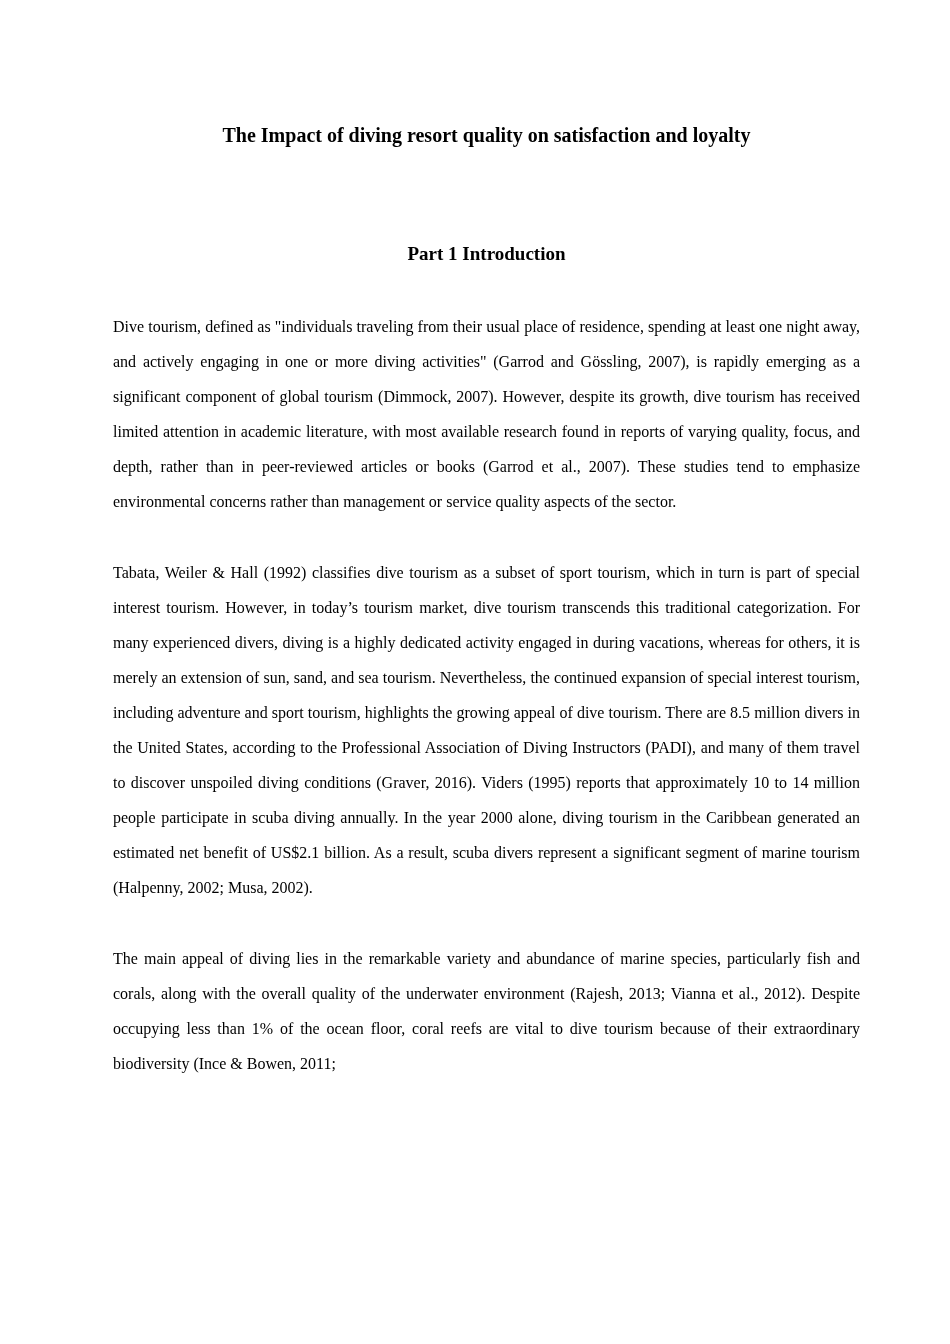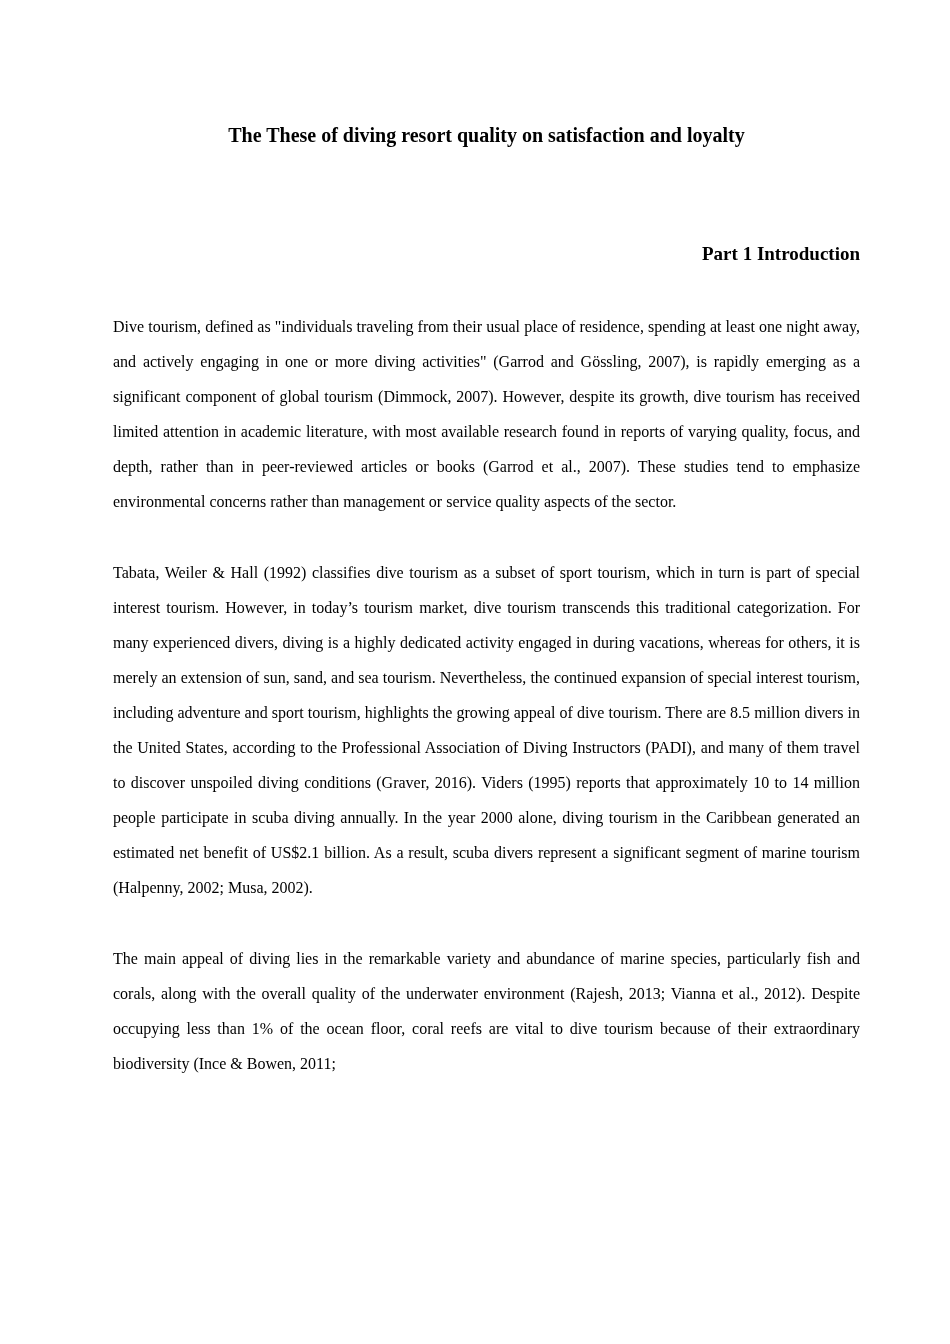--- a/index.html
+++ b/index.html
@@ -21,40 +21,40 @@
   .doc-title {
     font-size: 20px;
     font-weight: bold;
     text-align: center;
     line-height: 35px;
     margin: 0;
   }
   .section-heading {
     font-size: 19px;
     font-weight: bold;
-    text-align: right;
+    text-align: center;
     line-height: 35px;
     margin: 83px 0 0 0;
   }
   .body-paragraph {
     font-size: 16px;
     line-height: 35px;
     text-align: justify;
     text-justify: inter-word;
     margin: 36px 0 0 0;
   }
   .body-paragraph.first {
     margin-top: 38px;
   }
 </style>
 </head>
 <body>
 
 <div class="page">
-  <h1 class="doc-title">The These of diving resort quality on satisfaction and loyalty</h1>
+  <h1 class="doc-title">The Impact of diving resort quality on satisfaction and loyalty</h1>
 
   <h2 class="section-heading">Part 1 Introduction</h2>
 
   <p class="body-paragraph first">Dive tourism, defined as "individuals traveling from their usual place of residence, spending at least one night away, and actively engaging in one or more diving activities" (Garrod and Gössling, 2007), is rapidly emerging as a significant component of global tourism (Dimmock, 2007). However, despite its growth, dive tourism has received limited attention in academic literature, with most available research found in reports of varying quality, focus, and depth, rather than in peer-reviewed articles or books (Garrod et al., 2007). These studies tend to emphasize environmental concerns rather than management or service quality aspects of the sector.</p>
 
   <p class="body-paragraph">Tabata, Weiler &amp; Hall (1992) classifies dive tourism as a subset of sport tourism, which in turn is part of special interest tourism. However, in today’s tourism market, dive tourism transcends this traditional categorization. For many experienced divers, diving is a highly dedicated activity engaged in during vacations, whereas for others, it is merely an extension of sun, sand, and sea tourism. Nevertheless, the continued expansion of special interest tourism, including adventure and sport tourism, highlights the growing appeal of dive tourism. There are 8.5 million divers in the United States, according to the Professional Association of Diving Instructors (PADI), and many of them travel to discover unspoiled diving conditions (Graver, 2016). Viders (1995) reports that approximately 10 to 14 million people participate in scuba diving annually. In the year 2000 alone, diving tourism in the Caribbean generated an estimated net benefit of US$2.1 billion. As a result, scuba divers represent a significant segment of marine tourism (Halpenny, 2002; Musa, 2002).</p>
 
   <p class="body-paragraph">The main appeal of diving lies in the remarkable variety and abundance of marine species, particularly fish and corals, along with the overall quality of the underwater environment (Rajesh, 2013; Vianna et al., 2012). Despite occupying less than 1% of the ocean floor, coral reefs are vital to dive tourism because of their extraordinary biodiversity (Ince &amp; Bowen, 2011;</p>
 </div>
 

